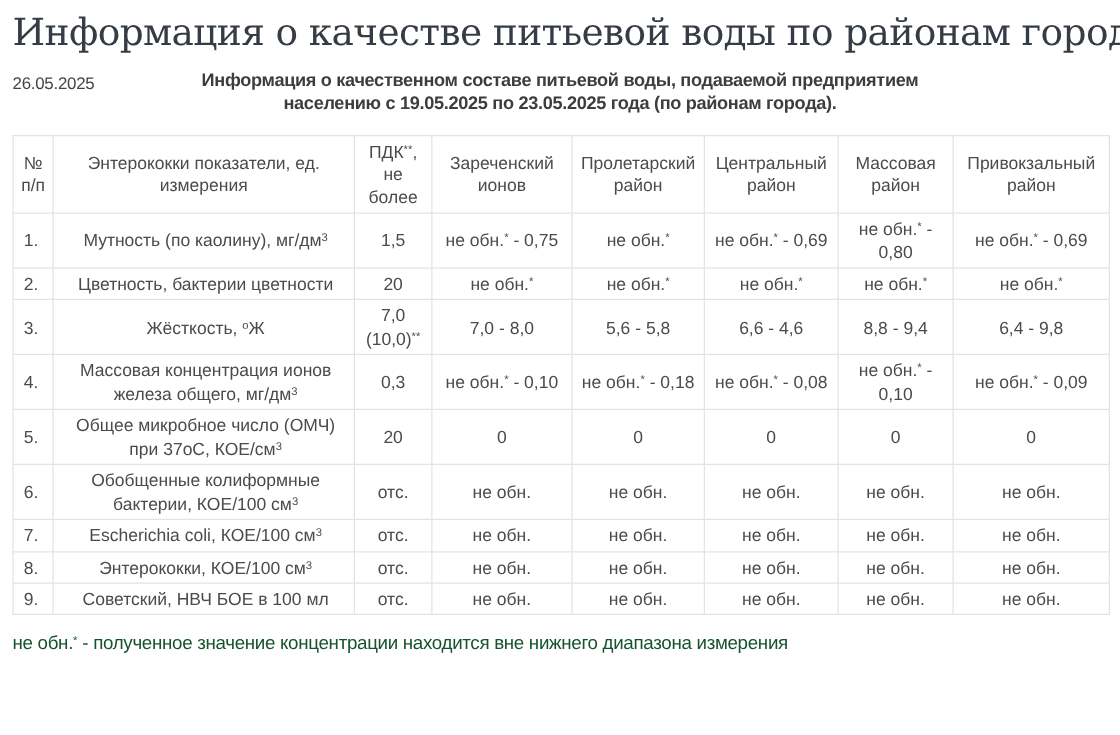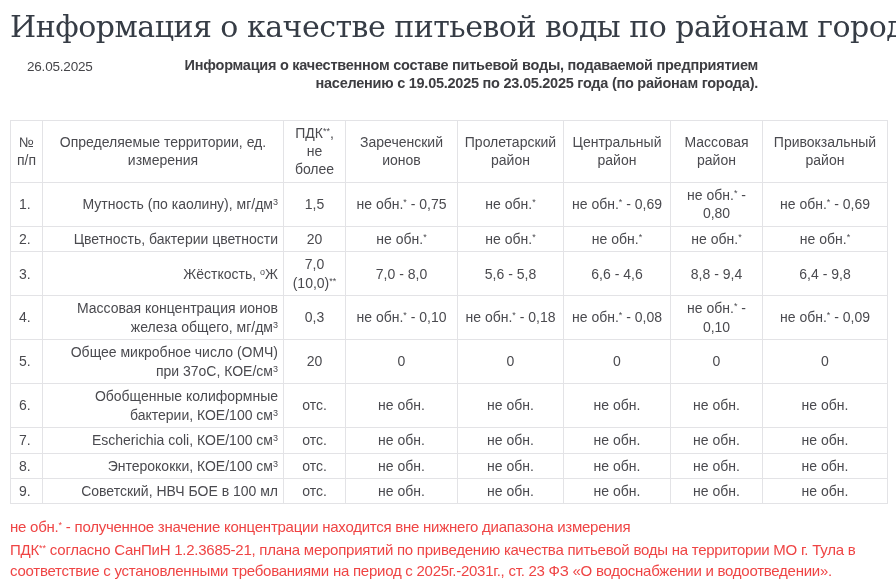--- a/index.html
+++ b/index.html
@@ -26,69 +26,69 @@
     white-space: nowrap;
     letter-spacing: -0.5px;
   }
   .meta-row {
     position: relative;
     min-height: 44px;
     margin-bottom: 8px;
   }
   .report-date {
     position: absolute;
-    left: 17px;
+    left: 0;
     top: 3px;
     font-size: 13.5px;
     color: #454549;
     letter-spacing: -0.2px;
   }
   .report-subtitle {
     width: 620px;
     margin: 0 auto;
-    text-align: right;
+    text-align: center;
     font-size: 14.5px;
     font-weight: bold;
     color: #3d3d41;
     line-height: 1.28;
     letter-spacing: -0.25px;
   }
   table.water-table {
     border-collapse: collapse;
     table-layout: fixed;
     width: 877px;
     font-size: 14px;
     color: #4a4a4f;
-    margin-top: 20px;
+    margin-top: 8px;
   }
   .water-table th, .water-table td {
     border: 1px solid #e3e3e6;
     padding: 3px 5px;
     line-height: 1.32;
     vertical-align: middle;
     text-align: center;
     font-weight: 400;
     background: #ffffff;
   }
   .water-table th.c-num { overflow-wrap: anywhere; }
   .water-table td.c-num { text-align: left; padding-left: 8px; }
-  .water-table td.c-name { text-align: right; padding-left: 8px; }
+  .water-table td.c-name { text-align: center; padding-left: 8px; }
   .water-table th.c-pdk, .water-table td.c-pdk { padding-left: 2px; padding-right: 2px; }
   sup {
     font-size: 9px;
     line-height: 0;
     position: relative;
     top: -4px;
     vertical-align: baseline;
     letter-spacing: 0;
   }
   .footnotes {
     margin-top: 13px;
     font-size: 15px;
-    color: #ef4444;
+    color: #14532d;
     line-height: 1.38;
     letter-spacing: -0.25px;
     max-width: 880px;
   }
   .footnotes .footnote { margin: 0 0 2px 0; }
 </style>
 </head>
 <body>
 
 <div class="page">
@@ -107,21 +107,21 @@
         <col style="width:62px">
         <col style="width:112px">
       <col style="width:106px">
         <col style="width:107px">
         <col style="width:92px">
         <col style="width:125px">
     </colgroup>
     <thead>
       <tr>
         <th class="c-num">№ п/п</th>
-        <th class="c-name">Определяемые территории, ед. измерения</th>
+        <th class="c-name">Энтерококки показатели, ед. измерения</th>
         <th class="c-pdk">ПДК<sup>**</sup>, не более</th>
         <th>Зареченский ионов</th>
         <th>Пролетарский район</th>
         <th>Центральный район</th>
         <th>Массовая район</th>
         <th>Привокзальный район</th>
       </tr>
     </thead>
     <tbody id="table-body">
         <tr>
@@ -212,16 +212,15 @@
           <td class="c-val">не обн.</td>
           <td class="c-val">не обн.</td>
           <td class="c-val">не обн.</td>
           <td class="c-val">не обн.</td>
         </tr>
       </tbody>
   </table>
 
   <div class="footnotes">
     <p class="footnote">не обн.<sup>*</sup> - полученное значение концентрации находится вне нижнего диапазона измерения</p>
-    <p class="footnote">ПДК<sup>**</sup> согласно СанПиН 1.2.3685-21, плана мероприятий по приведению качества питьевой воды на территории МО г. Тула в соответствие с установленными требованиями на период с 2025г.-2031г., ст. 23 ФЗ «О водоснабжении и водоотведении».</p>
   </div>
 
 </div>
 
 </body></html>

